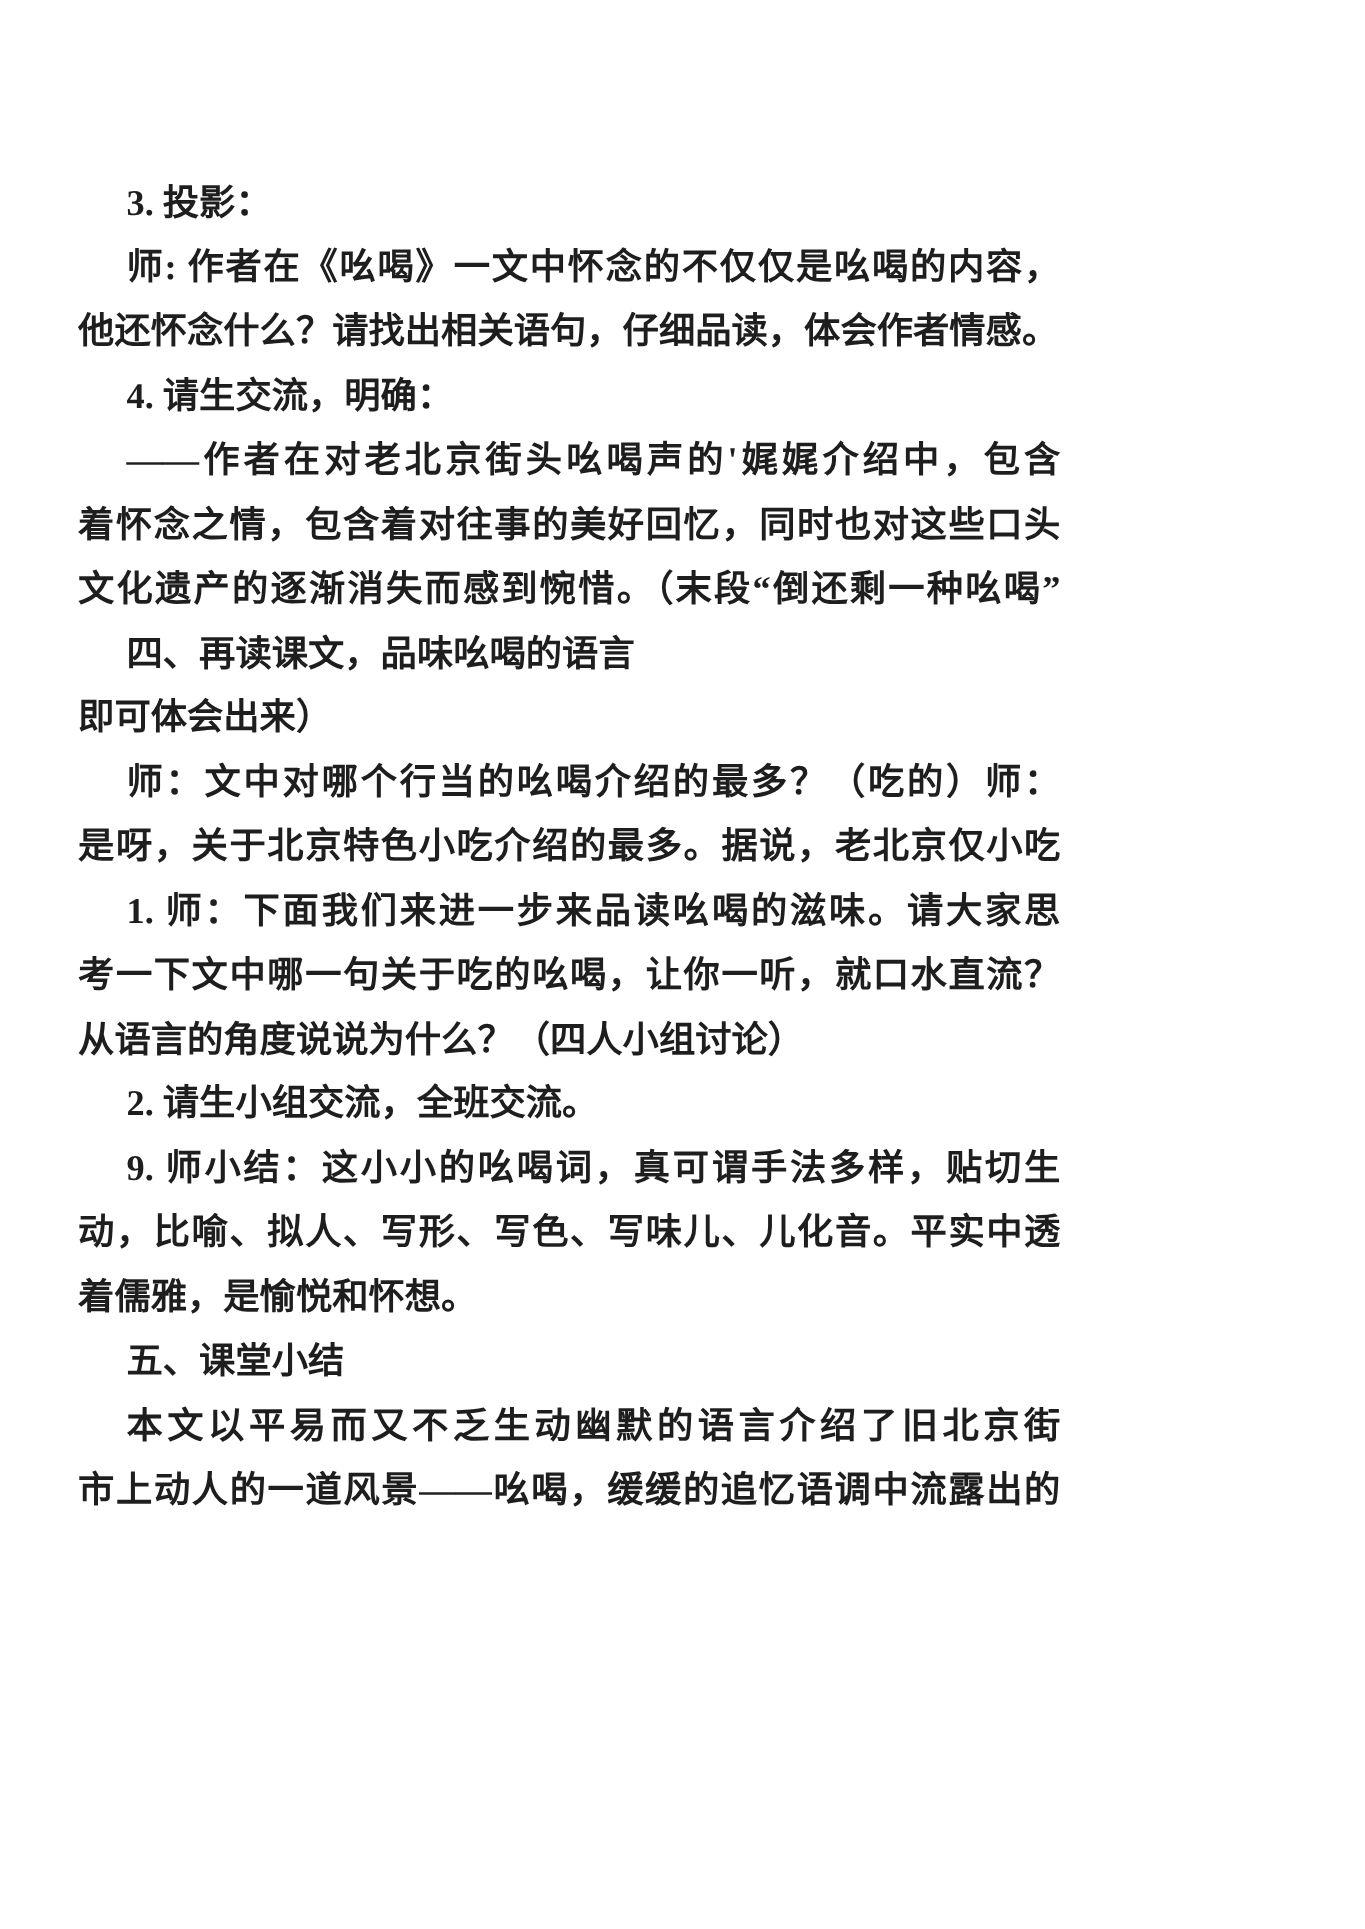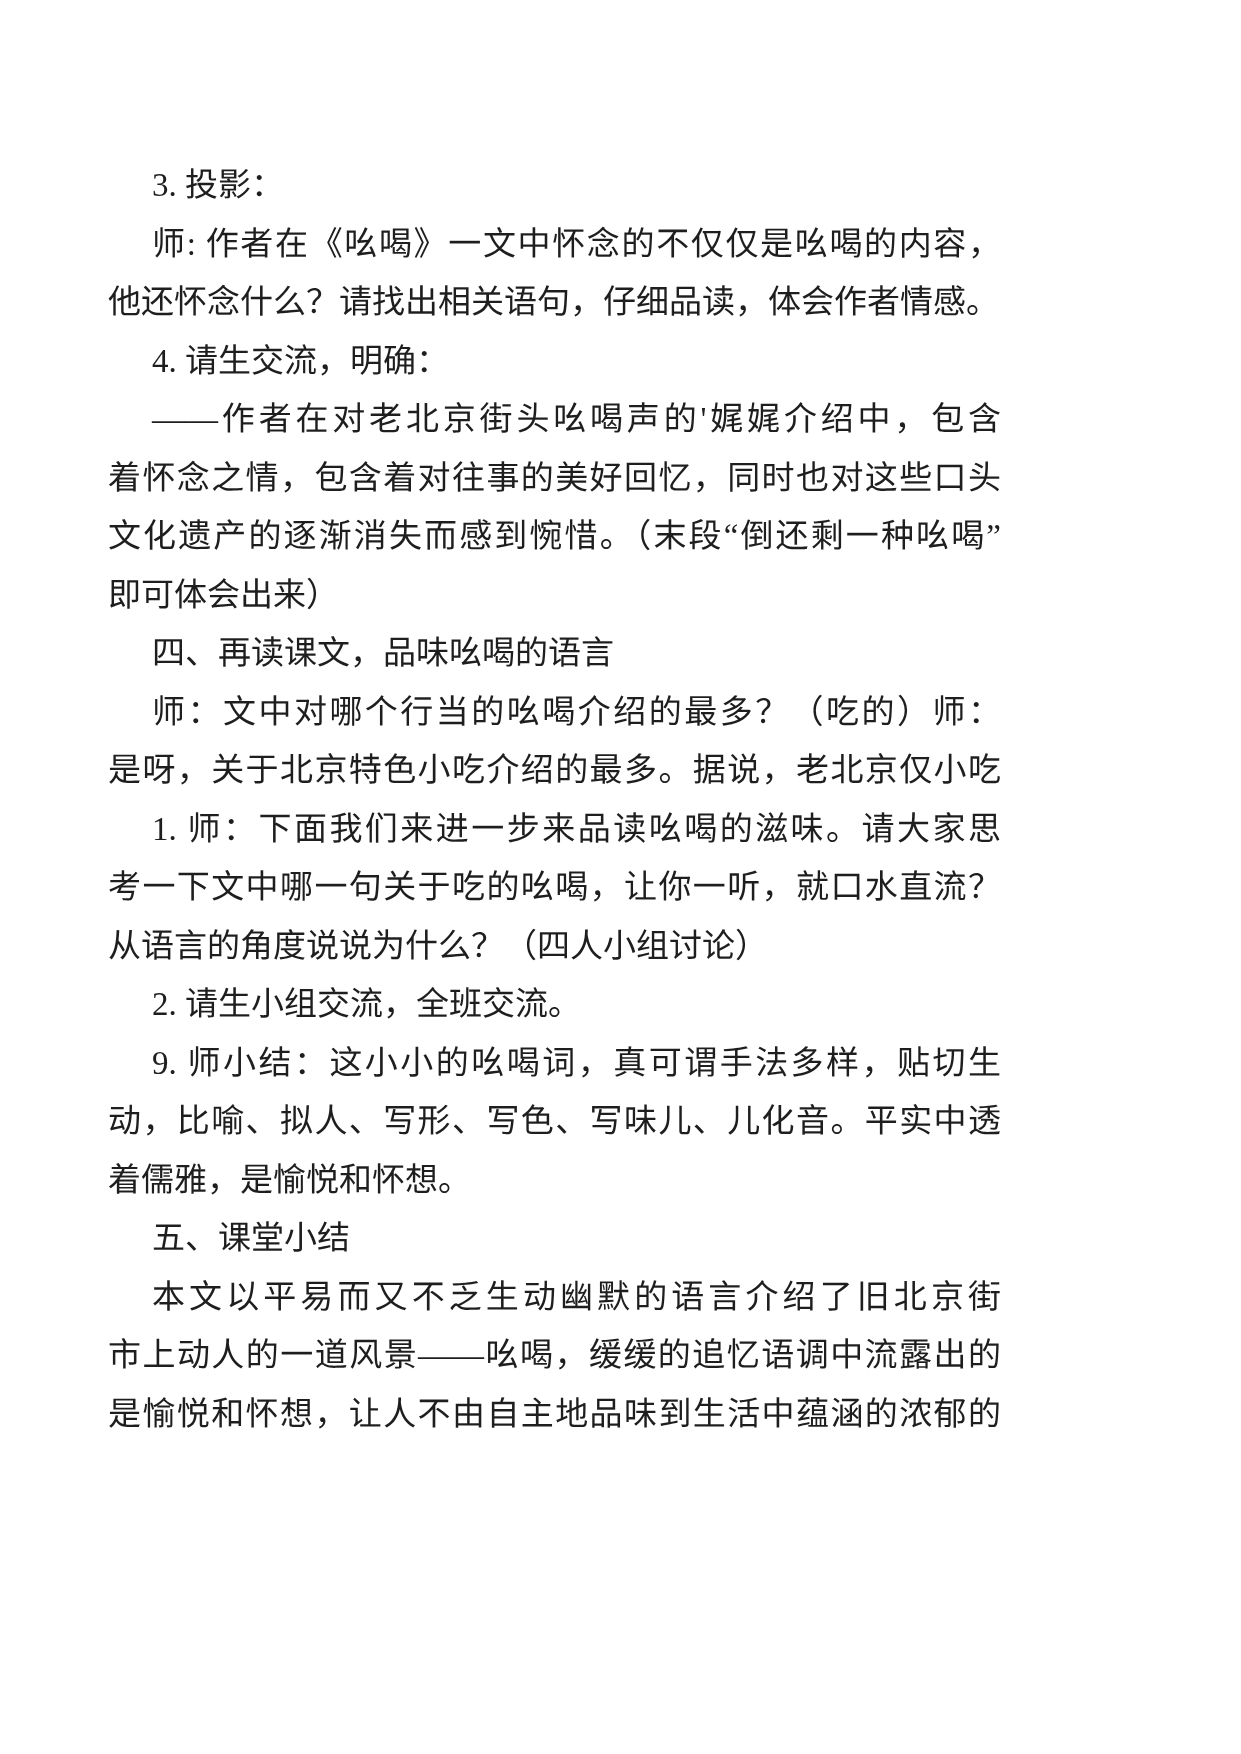--- a/index.html
+++ b/index.html
@@ -12,22 +12,23 @@
     height: 1754px;
     overflow: hidden;
     font-family: "Liberation Serif", "DejaVu Serif", serif;
   }
   .page {
     box-sizing: border-box;
     width: 1241px;
     height: 1754px;
     background: var(--page-bg, #ffffff);
     padding-top: 156px;
-    padding-left: 108px;
+    padding-left: 71px;
     padding-right: 176px;
+    font-weight: bold;
   }
   .doc-body {
     width: 893px;
   }
   .text-line {
     font-size: 33px;
     line-height: 58.5px;
     color: var(--text-color, #1e1e1e);
     text-align: justify;
     text-justify: inter-ideograph;
@@ -46,29 +47,28 @@
 
 <main class="page" style="--page-bg: #ffffff; --text-color: #1e1e1e;">
   <section class="doc-body">
       <div class="text-line indent">3. 投影：</div>
       <div class="text-line indent fill">师: 作者在《吆喝》一文中怀念的不仅仅是吆喝的内容，</div>
       <div class="text-line">他还怀念什么？请找出相关语句，仔细品读，体会作者情感。</div>
       <div class="text-line indent">4. 请生交流，明确：</div>
       <div class="text-line indent fill">——作者在对老北京街头吆喝声的'娓娓介绍中，包含</div>
       <div class="text-line fill">着怀念之情，包含着对往事的美好回忆，同时也对这些口头</div>
       <div class="text-line fill">文化遗产的逐渐消失而感到惋惜。（末段“倒还剩一种吆喝”</div>
+      <div class="text-line indent">四、再读课文，品味吆喝的语言</div>
       <div class="text-line">即可体会出来）</div>
-      <div class="text-line indent">四、再读课文，品味吆喝的语言</div>
       <div class="text-line indent fill">师：文中对哪个行当的吆喝介绍的最多？（吃的）师：</div>
       <div class="text-line fill">是呀，关于北京特色小吃介绍的最多。据说，老北京仅小吃</div>
       <div class="text-line indent fill">1. 师：下面我们来进一步来品读吆喝的滋味。请大家思</div>
       <div class="text-line fill">考一下文中哪一句关于吃的吆喝，让你一听，就口水直流？</div>
       <div class="text-line">从语言的角度说说为什么？（四人小组讨论）</div>
       <div class="text-line indent">2. 请生小组交流，全班交流。</div>
       <div class="text-line indent fill">9. 师小结：这小小的吆喝词，真可谓手法多样，贴切生</div>
       <div class="text-line fill">动，比喻、拟人、写形、写色、写味儿、儿化音。平实中透</div>
       <div class="text-line">着儒雅，是愉悦和怀想。</div>
       <div class="text-line indent">五、课堂小结</div>
       <div class="text-line indent fill">本文以平易而又不乏生动幽默的语言介绍了旧北京街</div>
       <div class="text-line fill">市上动人的一道风景——吆喝，缓缓的追忆语调中流露出的</div>
-      <div class="text-line fill">是愉悦和怀想，让人不由自主地品味到生活中蕴涵的浓郁的</div>
     </section>
 </main>
 
 </body></html>

